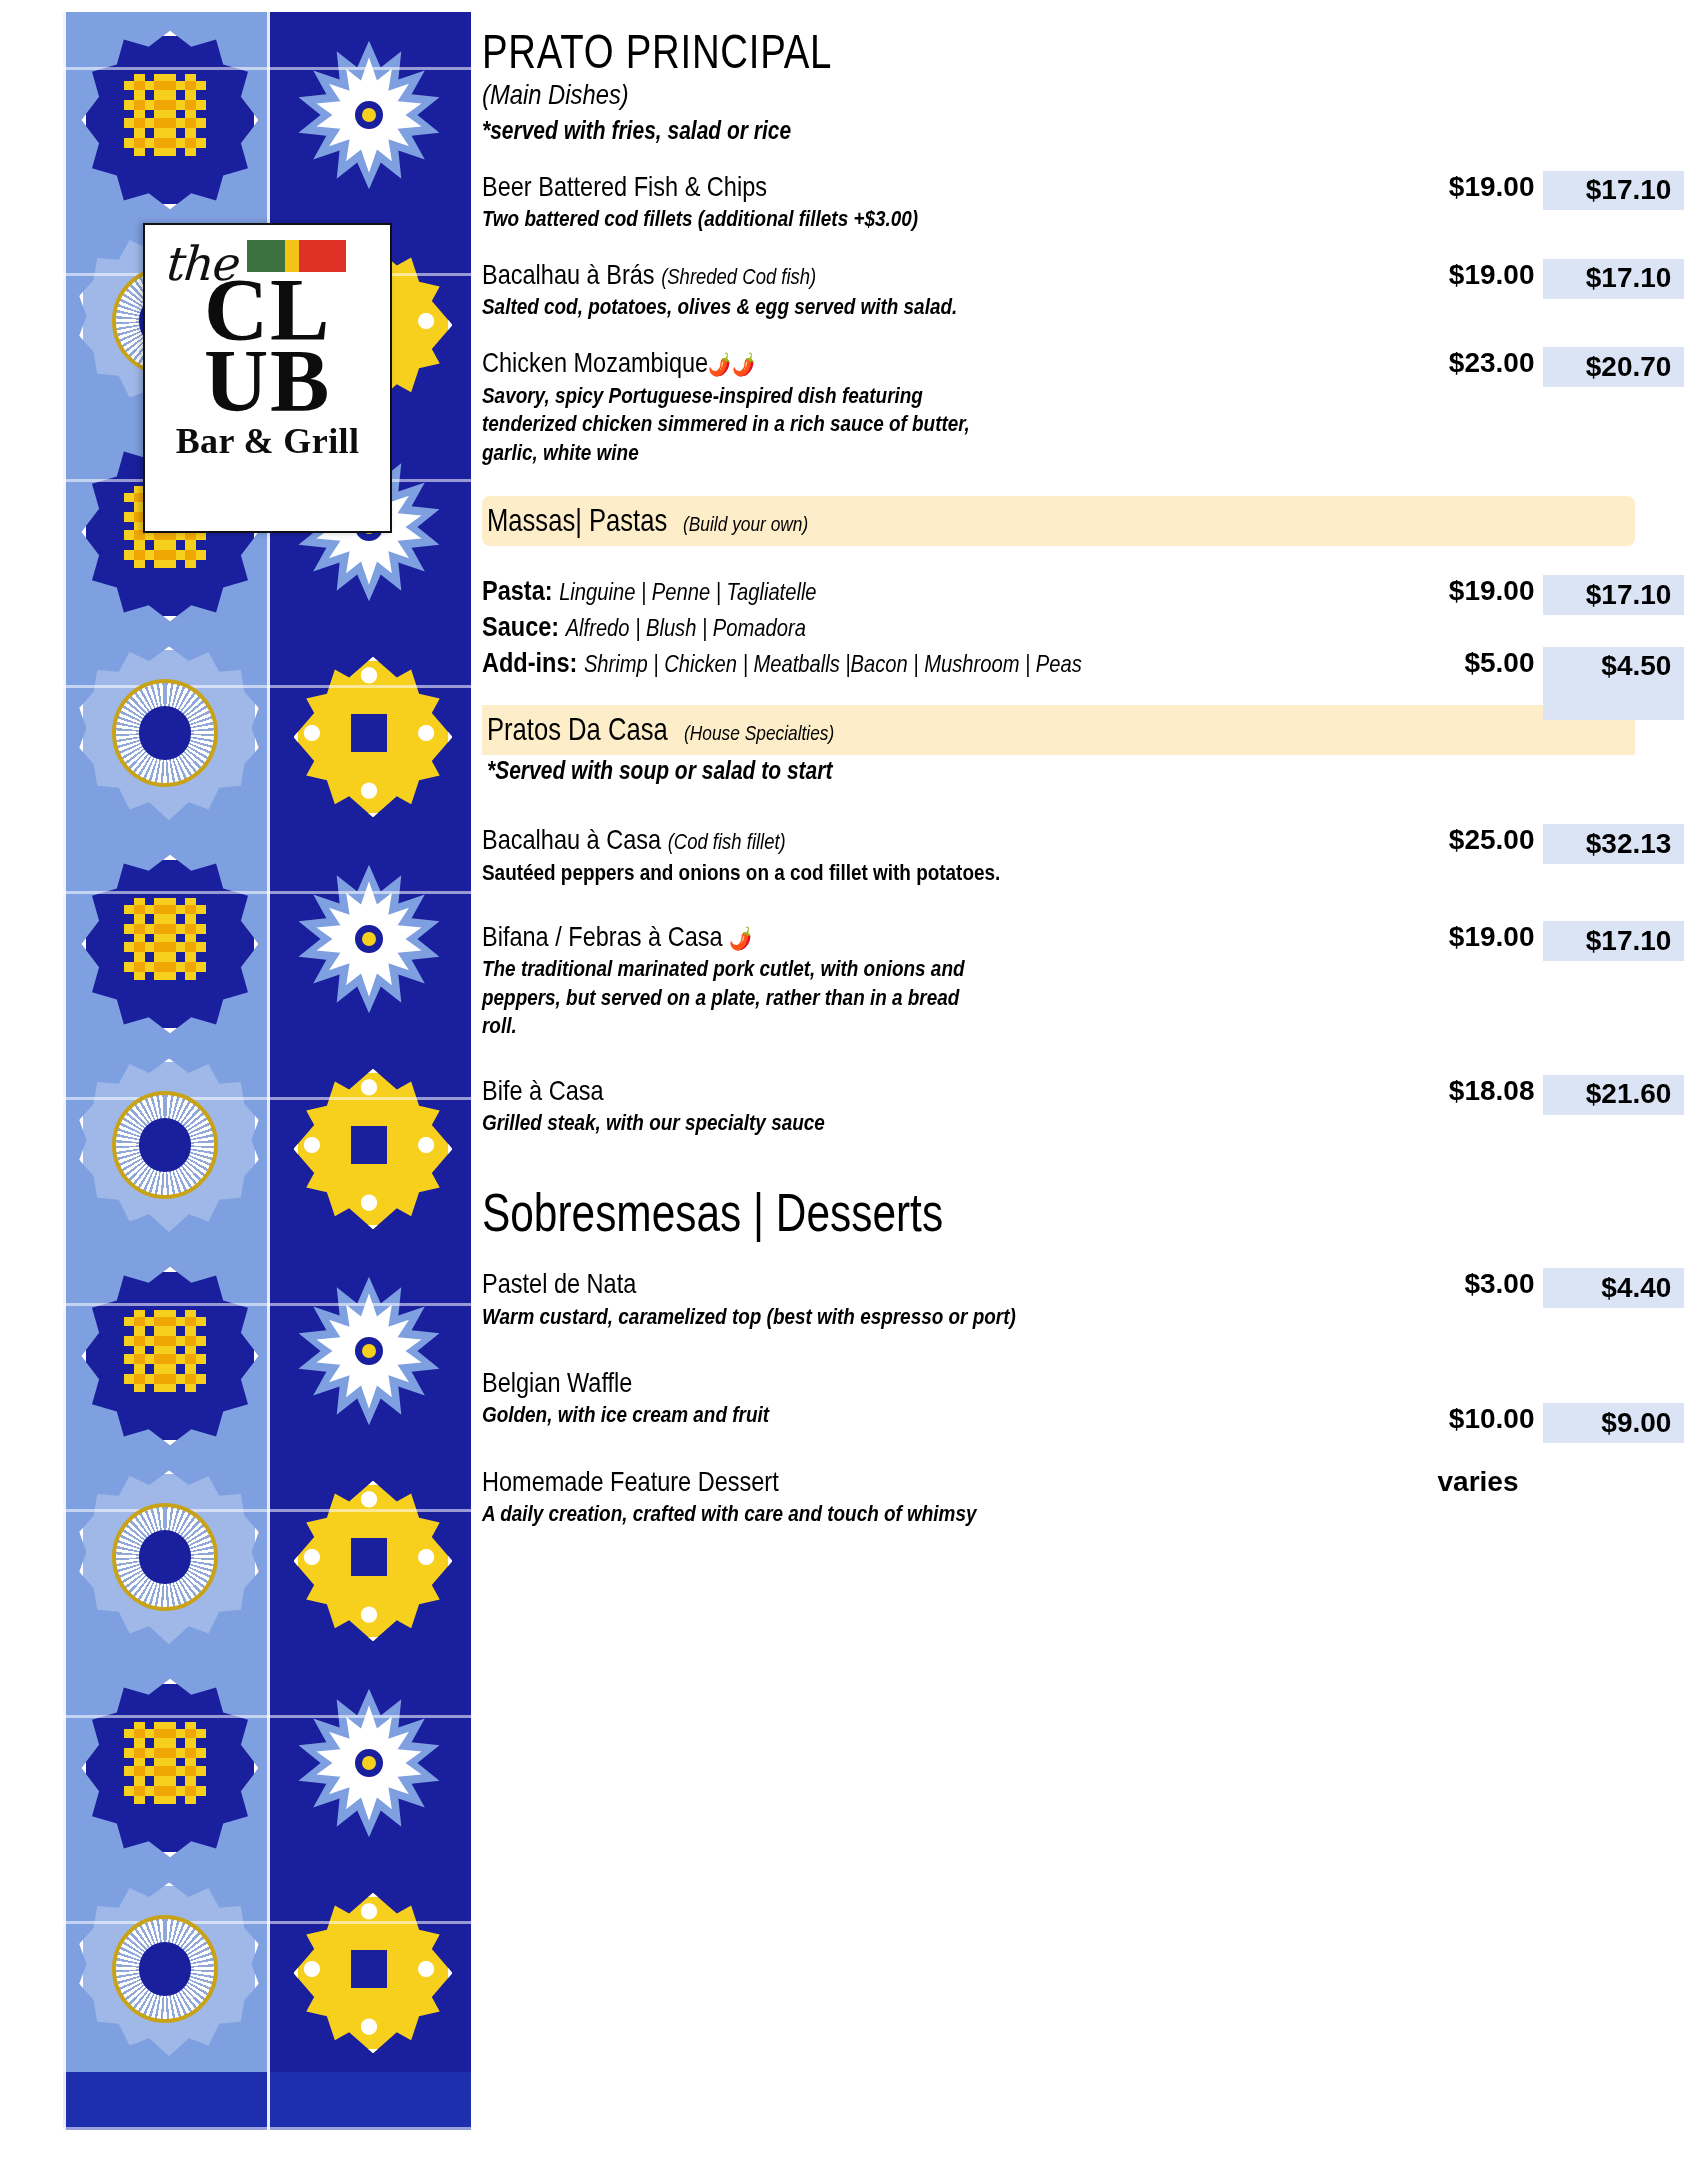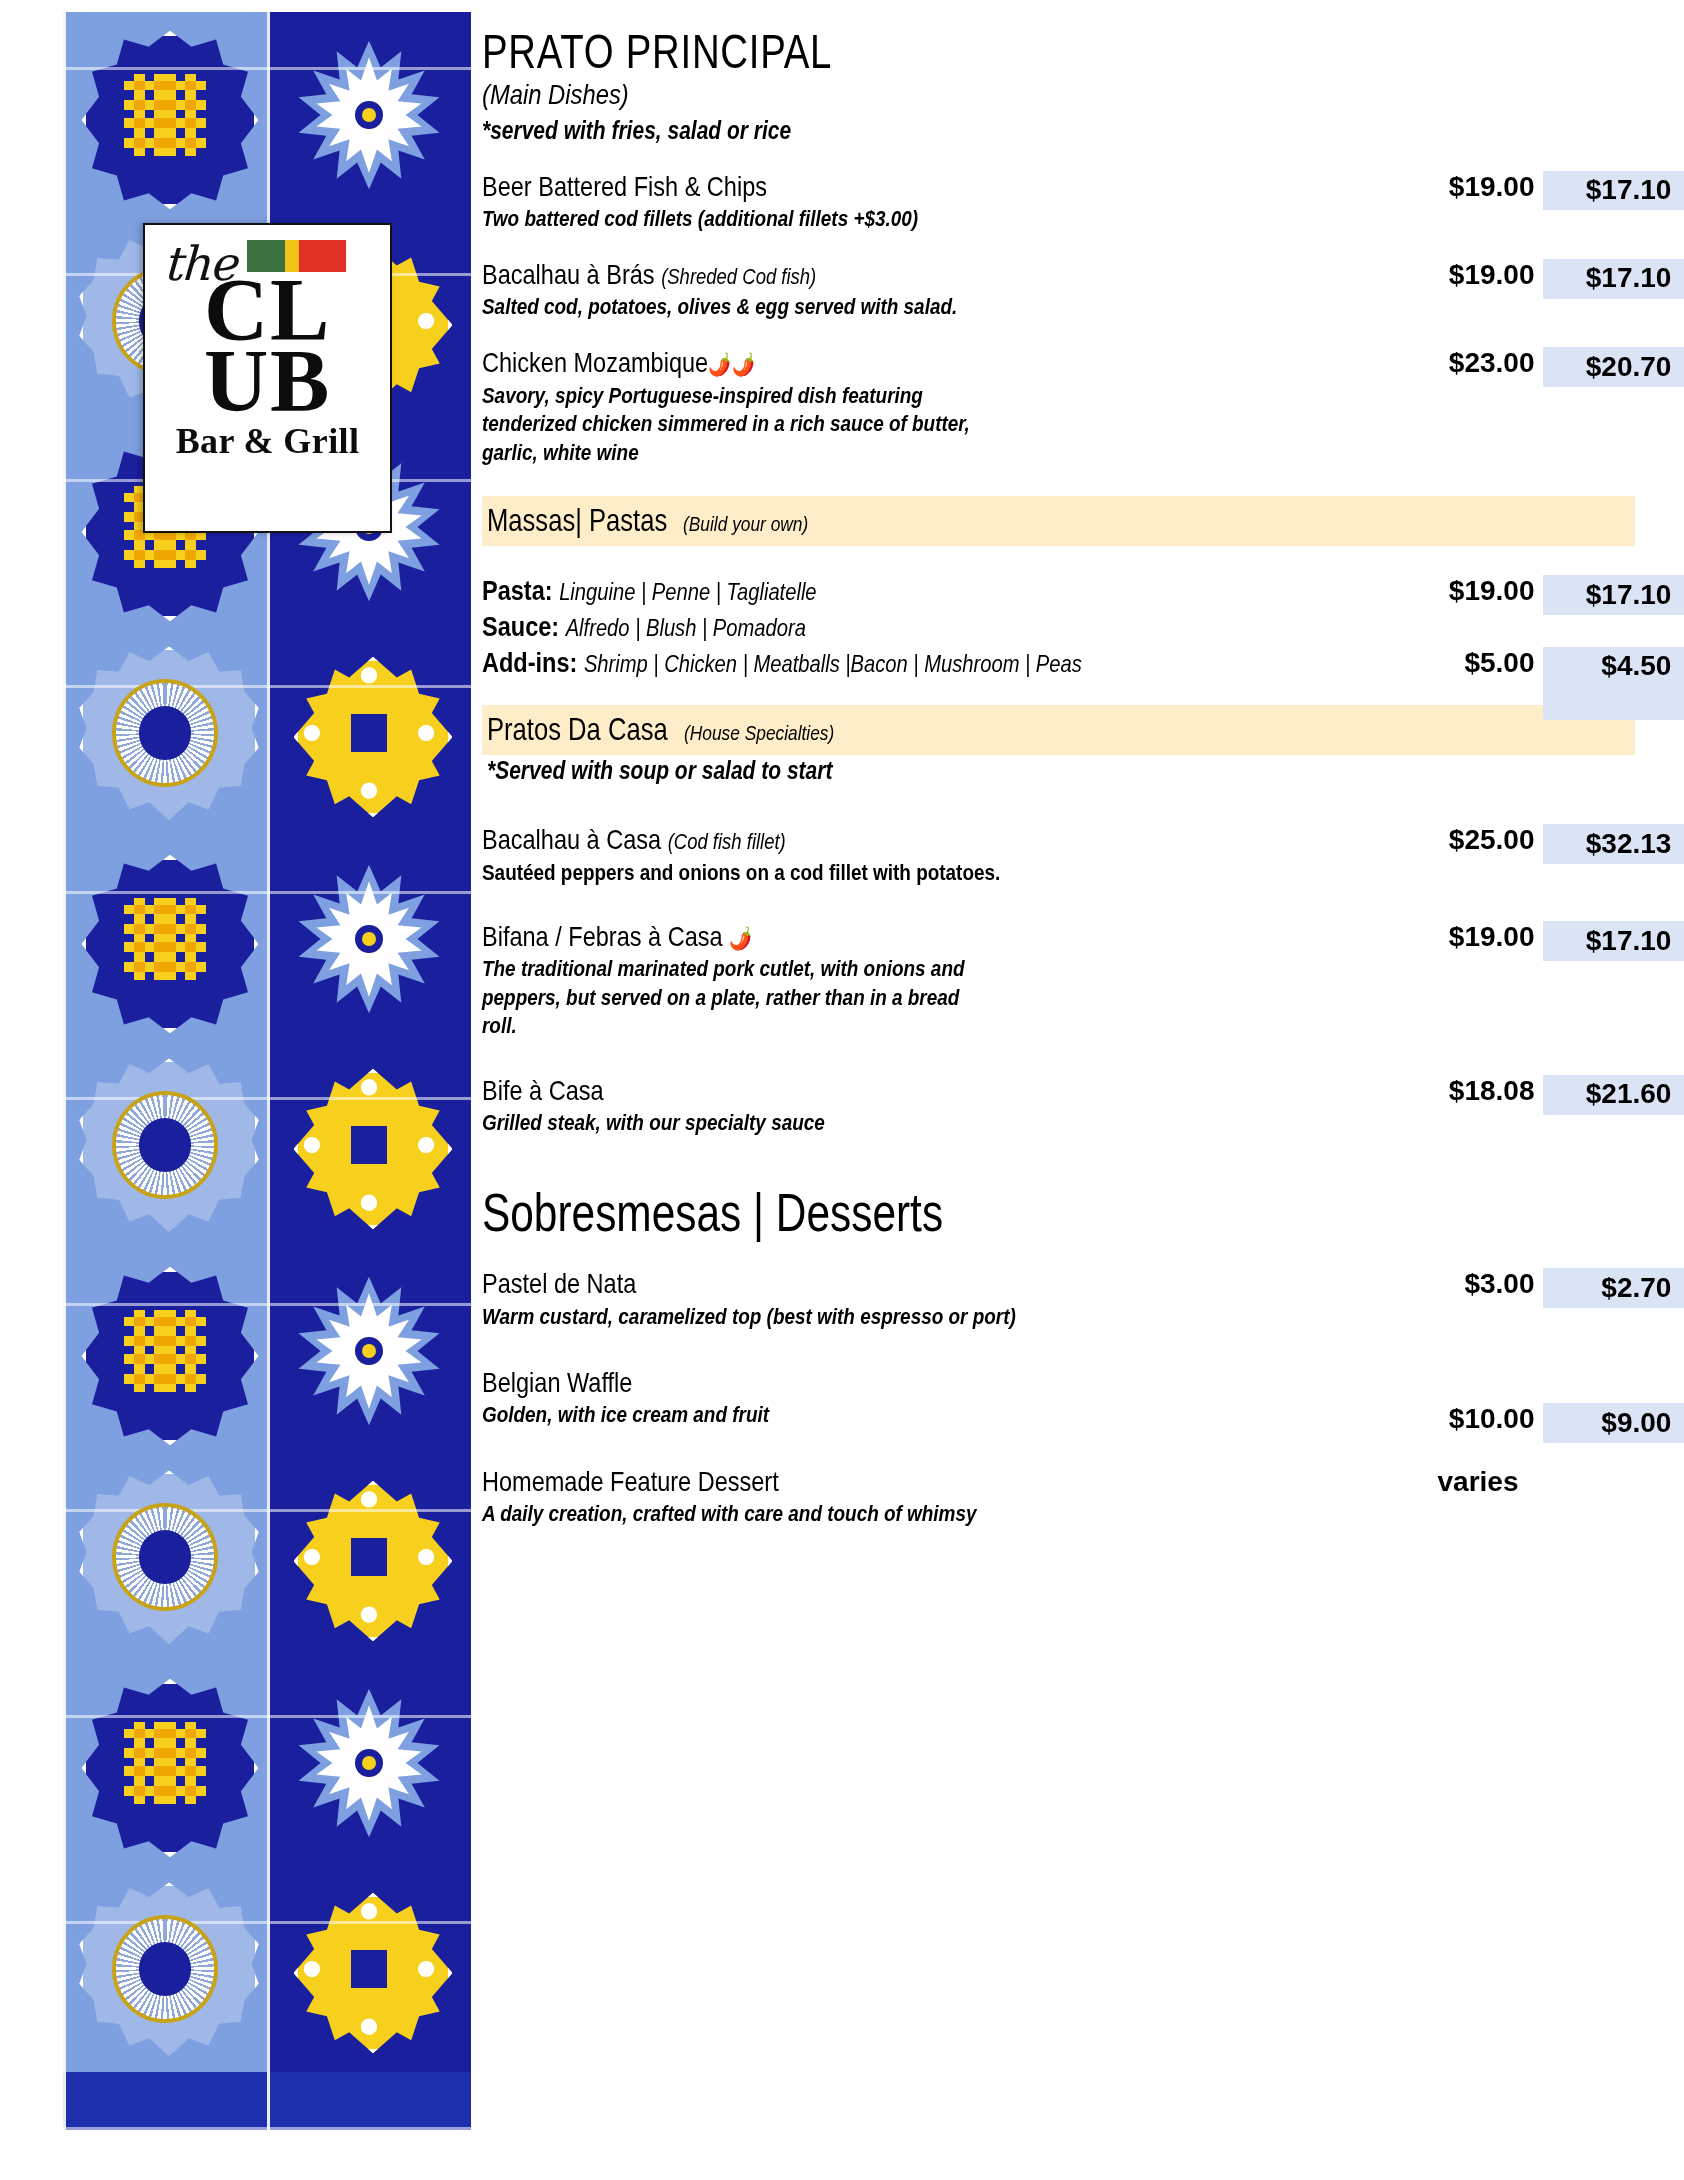--- a/index.html
+++ b/index.html
@@ -320,21 +320,21 @@
           <span>Chicken Mozambique</span><span class="chili">🌶️🌶️</span>
         </div>
         <div class="desc" style="max-width:588px;">Savory, spicy Portuguese-inspired dish featuring tenderized chicken simmered in a rich sauce of butter, garlic, white wine</div>
       </div>
       <div class="prices">
         <span class="orig">$23.00</span>
         <span class="disc">$20.70</span>
       </div>
     </div>
 
-    <div class="band" style="margin-top:29px;">
+    <div class="band" style="margin-top:29px;border-radius:8px;">
       <span class="bt">Massas| Pastas</span>
       <span class="bn">(Build your own)</span>
     </div>
 
     <div class="row" style="margin-top:29px;">
       <div class="text">
         <div class="name">
           <span class="lbl">Pasta:</span>
           <span class="opts">Linguine | Penne | Tagliatelle</span>
         </div>
@@ -413,21 +413,21 @@
 
     <div class="big-head">Sobresmesas | Desserts</div>
 
     <div class="row" style="margin-top:25.6px;">
       <div class="text">
         <div class="name"><span>Pastel de Nata</span></div>
         <div class="desc">Warm custard, caramelized top (best with espresso or port)</div>
       </div>
       <div class="prices">
         <span class="orig">$3.00</span>
-        <span class="disc">$2.70</span>
+        <span class="disc">$4.40</span>
       </div>
     </div>
 
     <div class="row" style="margin-top:36px;">
       <div class="text">
         <div class="name"><span>Belgian Waffle</span></div>
         <div class="desc">Golden, with ice cream and fruit</div>
       </div>
       <div class="prices" style="top:36px;">
         <span class="orig">$10.00</span>

